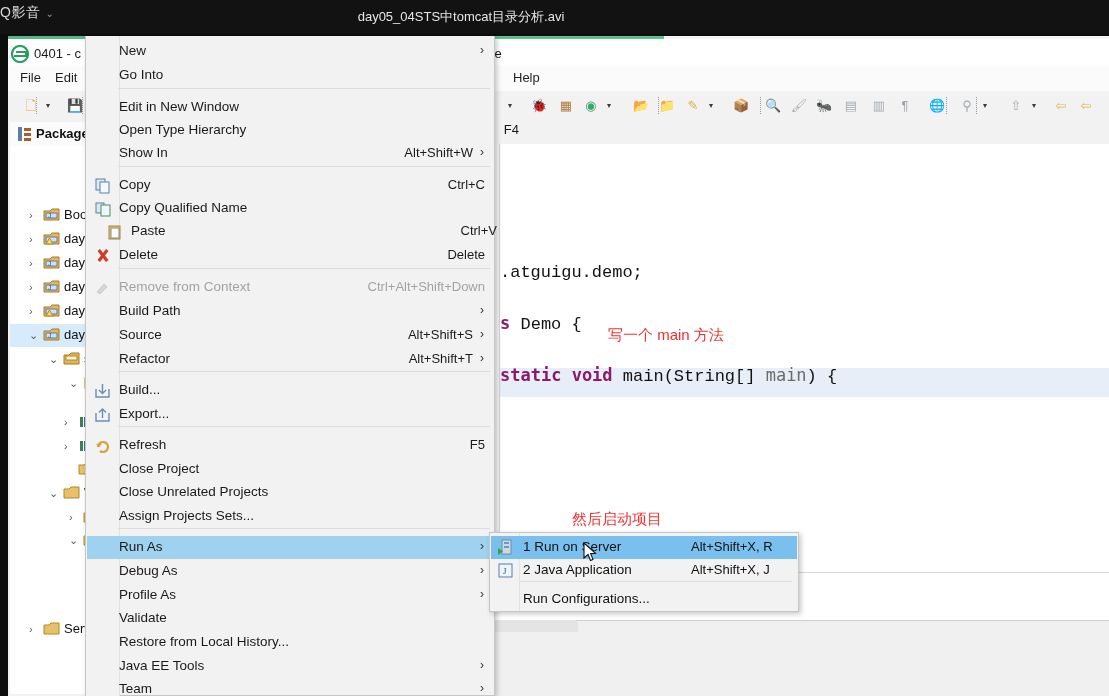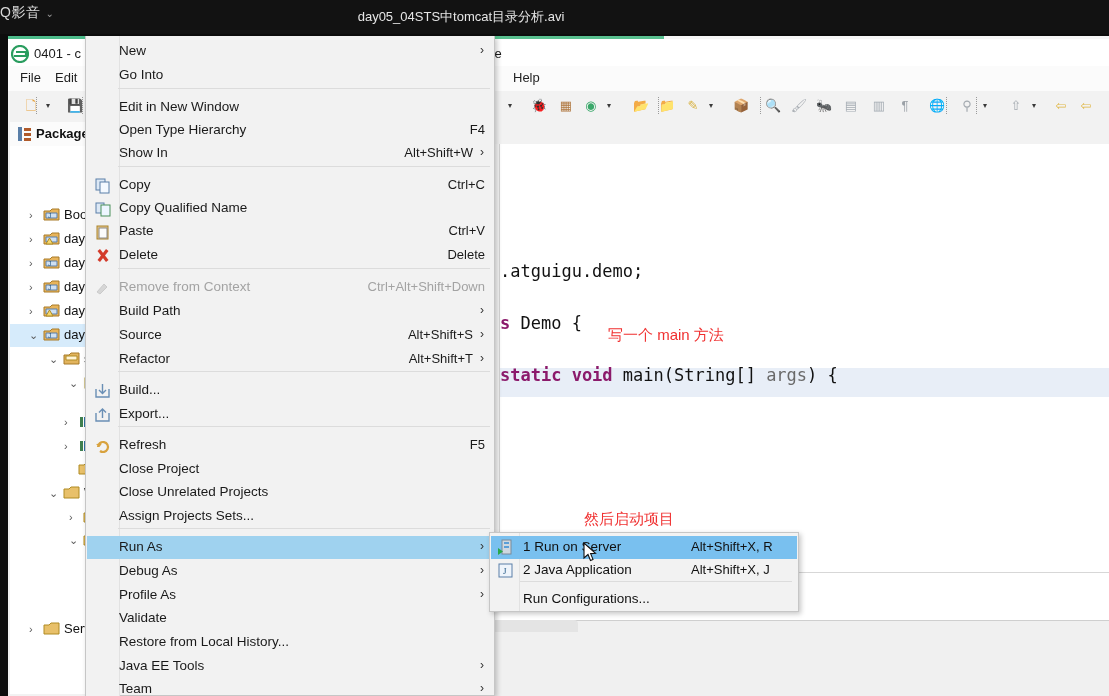--- a/index.html
+++ b/index.html
@@ -100,21 +100,21 @@
     border-right:1px solid #d4d4d4;
   }
   .code-line{
     position:absolute;left:10px;font-family:"DejaVu Sans Mono", monospace;
     font-size:17px;white-space:pre;color:#111;
   }
   #cur-line-hl{
     position:absolute;left:10px;top:248px;width:609px;height:29px;background:#e8eef7;
   }
   .kw{color:#8b1a6b;font-weight:bold;}
-  .pl{color:#111;}
+  .pl{color:#111;font-family:Liberation Mono, monospace;}
   .arg{color:#6a6a6a;}
   .note{
     position:absolute;color:#f03030;font-size:15px;white-space:nowrap;
     font-family:"Liberation Sans", sans-serif;
   }
   #editor-bottom{
     position:absolute;left:0;top:452px;width:619px;height:48px;background:#ffffff;
     border-top:1px solid #d7d7d7;
   }
   #bottom-panel{
@@ -380,44 +380,44 @@
 
   <div id="editor-panel">
     <div id="editor-tabstrip"></div>
     <div id="ruler"></div>
     <div id="cur-line-hl"></div>
 
     <div class="code-line" style="top:141px"><span class="pl">.atguigu.demo;</span></div>
 
     <div class="code-line" style="top:193px"><span class="kw">s </span><span class="pl">Demo {</span></div>
 
-    <div class="code-line" style="top:245px"><span class="kw">static void </span><span class="pl">main(String[] </span><span class="arg">args</span><span class="pl">) {</span></div>
+    <div class="code-line" style="top:245px"><span class="kw">static void </span><span class="pl">main(String[] </span><span class="arg">main</span><span class="pl">) {</span></div>
 
     <div class="note" style="left:118px;top:206px">写一个 main 方法</div>
-    <div class="note" style="left:94px;top:390px">然后启动项目</div>
+    <div class="note" style="left:82px;top:390px">然后启动项目</div>
 
     <div id="editor-bottom"></div>
     <div id="bottom-panel"></div>
     <div id="bottom-tab"></div>
   </div>
 </div>
 
 <div id="ctx-menu">
   <div id="ctx-gutter"></div>
 <div class="mi" style="top: 4px; text-align: center;">
       <span class="mi-label">New</span>
       <span class="mi-sub">›</span>
     </div>
     <div class="mi" style="top: 28px;">
       <span class="mi-label">Go Into</span>
     </div>
     <div class="mi" style="top: 60px;">
       <span class="mi-label">Edit in New Window</span>
     </div>
-    <div class="mi" style="top: 83px;">
+    <div class="mi" style="top: 83px; padding-left: 34px;">
       <span class="mi-label">Open Type Hierarchy</span>
       <span class="mi-acc" style="right: 8px;">F4</span>
     </div>
     <div class="mi" style="top: 106px;">
       <span class="mi-label">Show In</span>
       <span class="mi-acc" style="right: 20px;">Alt+Shift+W</span>
       <span class="mi-sub">›</span>
     </div>
     <div class="mi" style="top: 138px;">
       <span class="mi-ico"><svg viewBox="0 0 16 16">
@@ -427,21 +427,21 @@
       <span class="mi-label">Copy</span>
       <span class="mi-acc" style="right: 8px;">Ctrl+C</span>
     </div>
     <div class="mi" style="top: 161px;">
       <span class="mi-ico"><svg viewBox="0 0 16 16">
           <rect x="1" y="2" width="8" height="10" fill="#dce8f5" stroke="#5a7fa8"></rect>
           <rect x="6" y="4" width="9" height="11" fill="#eef6ff" stroke="#4a8f5a"></rect>
         </svg></span>
       <span class="mi-label">Copy Qualified Name</span>
     </div>
-    <div class="mi" style="top: 184px;">
+    <div class="mi" style="top: 184px; margin-left: 12px;">
       <span class="mi-ico"><svg viewBox="0 0 16 16">
           <rect x="2" y="2" width="11" height="13" fill="#e8c98a" stroke="#a8812a"></rect>
           <rect x="4" y="4" width="8" height="10" fill="#fbfbfb" stroke="#8a8a8a"></rect>
         </svg></span>
       <span class="mi-label">Paste</span>
       <span class="mi-acc" style="right: 8px;">Ctrl+V</span>
     </div>
     <div class="mi" style="top: 208px;">
       <span class="mi-ico"><svg viewBox="0 0 16 16">
           <path d="M2.5 3 L5 1 L13.5 12 L11 14 Z" fill="#d33a2a"></path>

